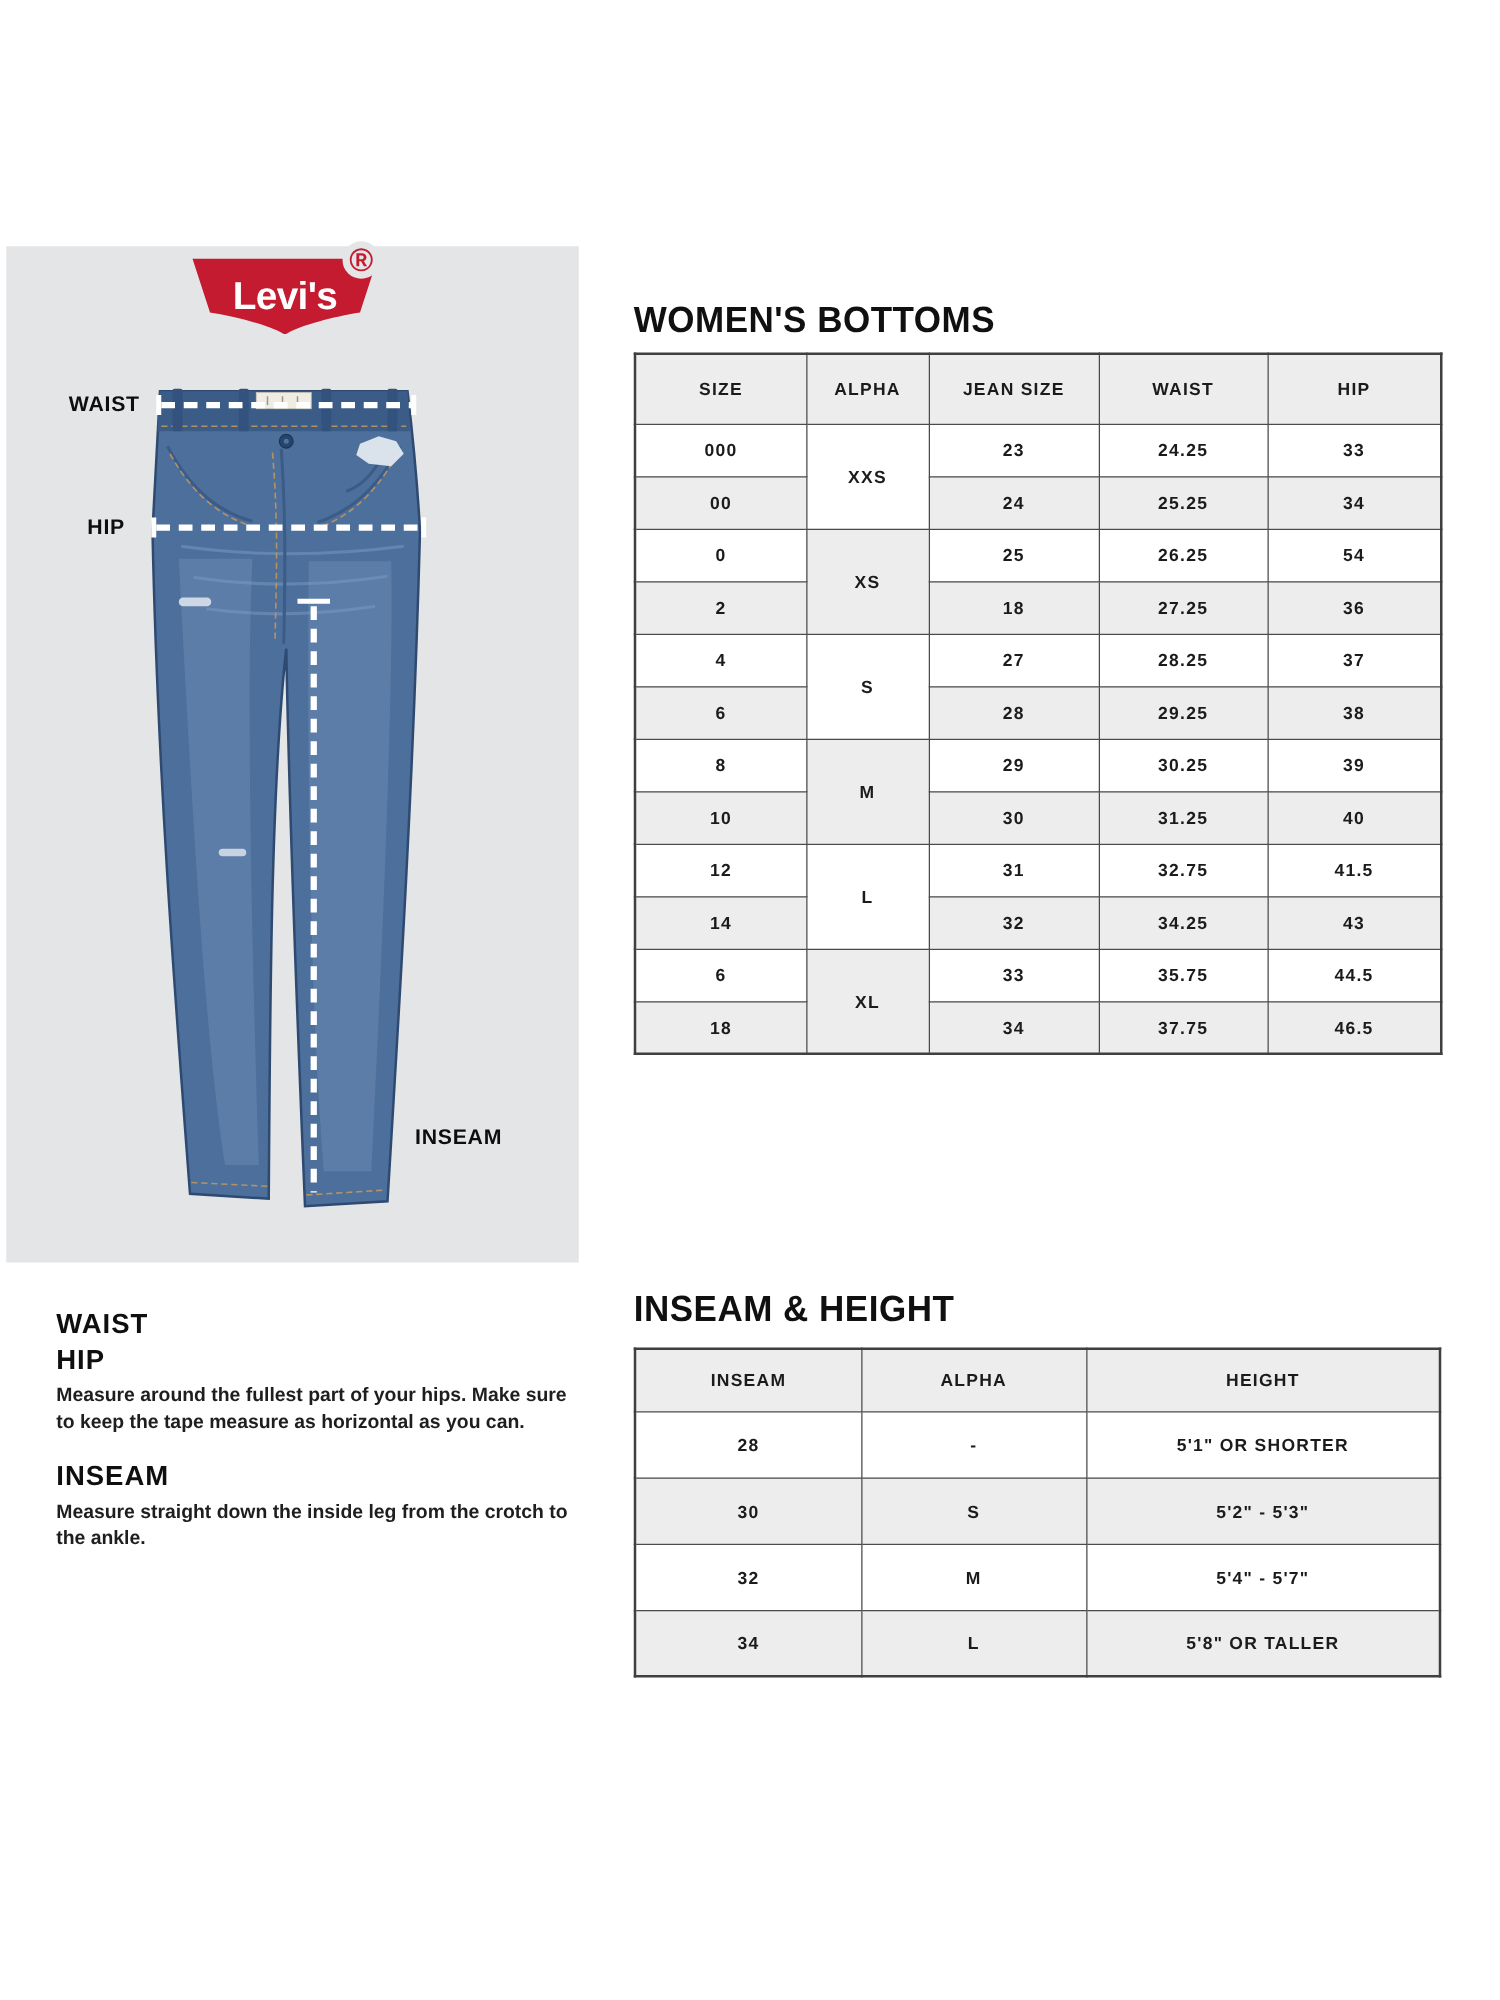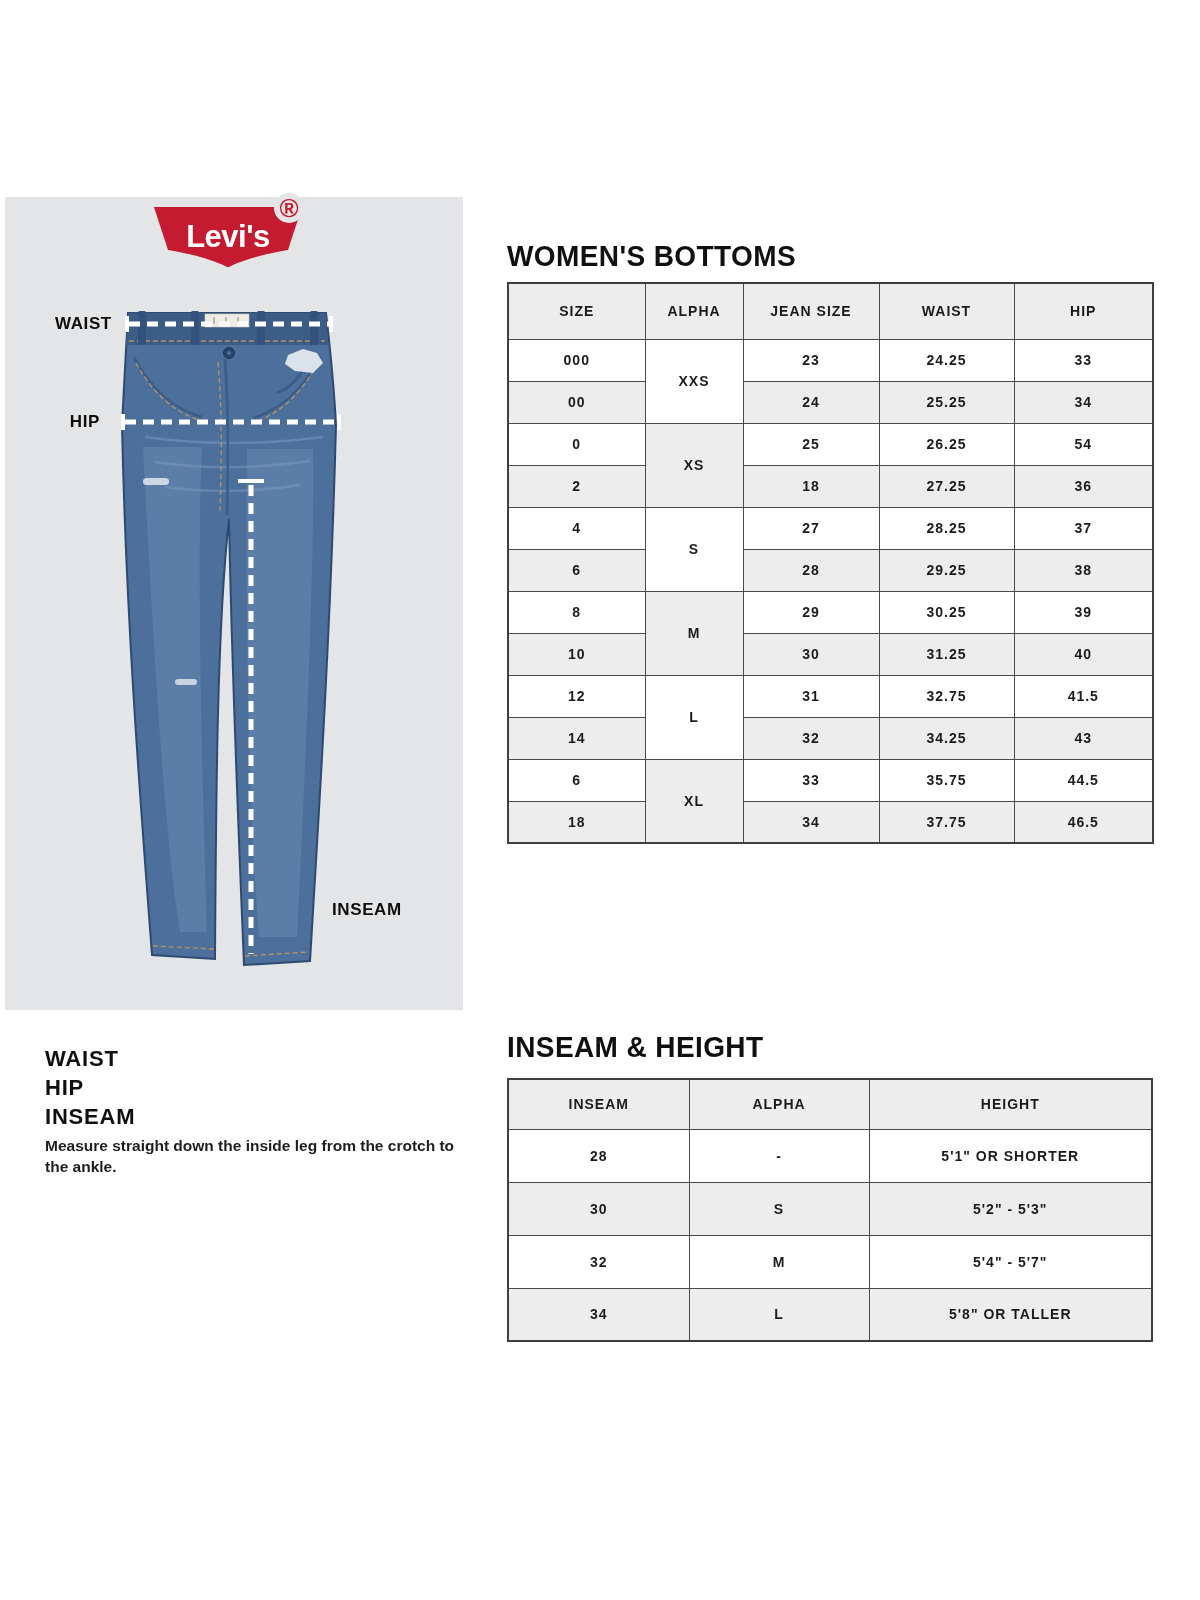--- a/index.html
+++ b/index.html
@@ -307,20 +307,22 @@
         </tr>
       </tbody>
   </table>
 
   <div class="guide">
     <section>
       <h3>WAIST</h3>
     </section>
     <section>
       <h3>HIP</h3>
+      <p>Measure around the fullest part of your hips. Make sure
+to keep the tape measure as horizontal as you can.</p>
     </section>
     <section>
       <h3>INSEAM</h3>
       <p>Measure straight down the inside leg from the crotch to
 the ankle.</p>
     </section>
   </div>
 
 </div>
 

